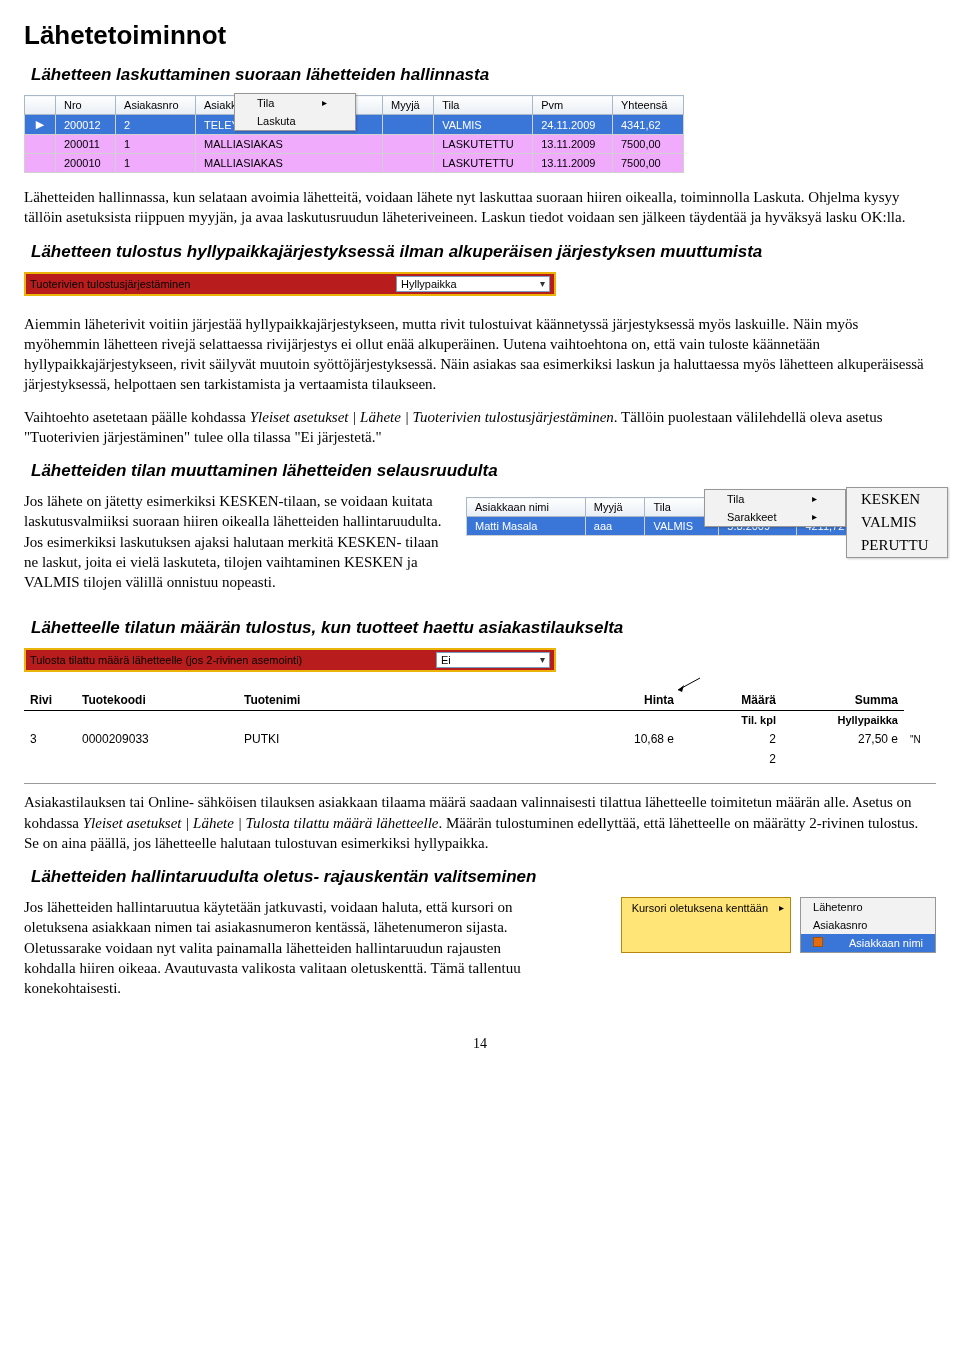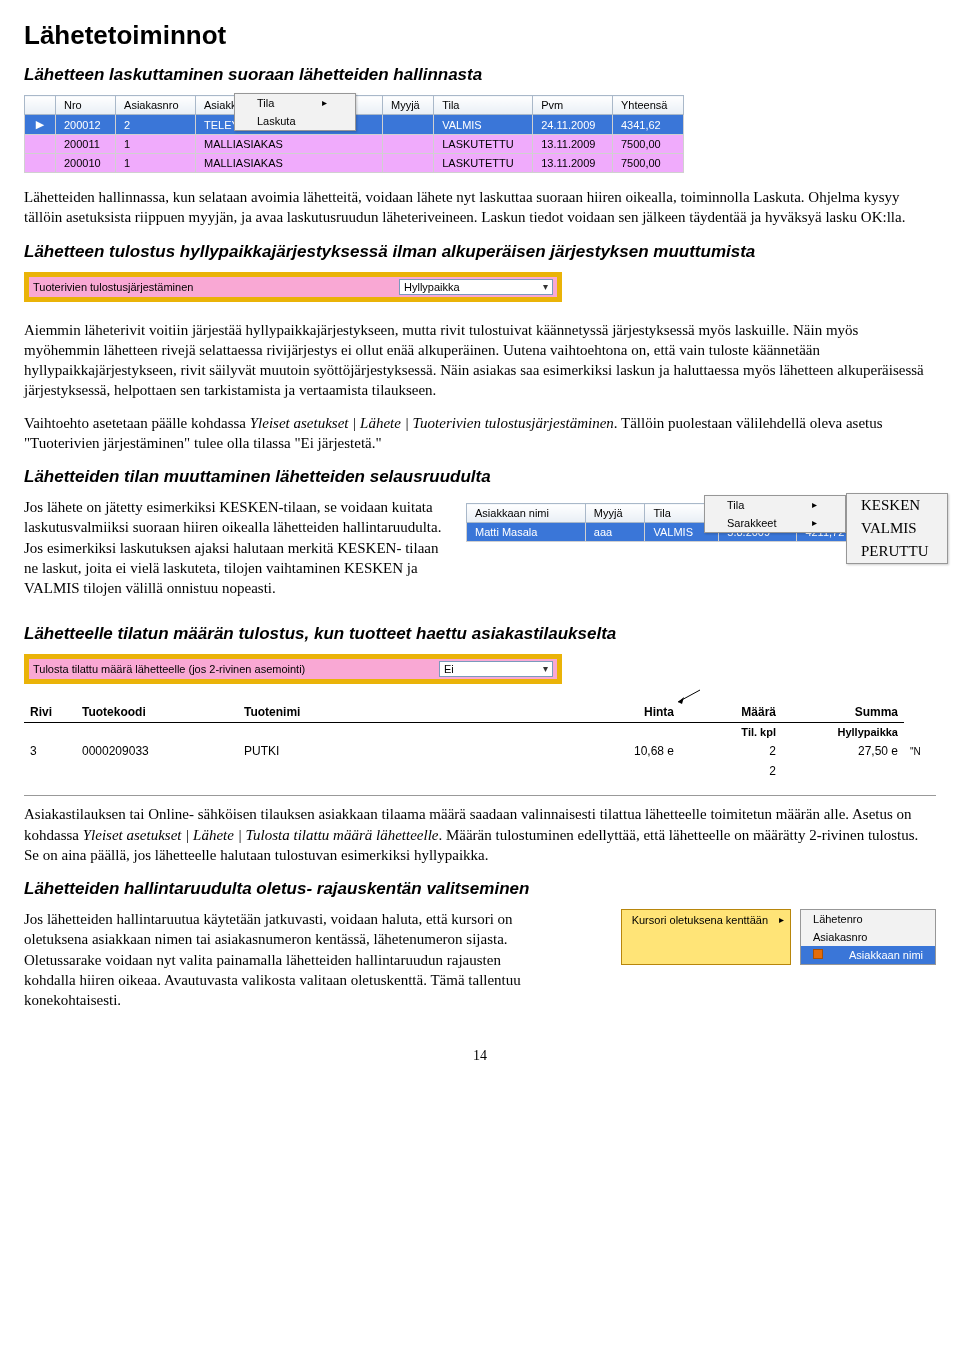--- a/index.html
+++ b/index.html
@@ -15,21 +15,21 @@
     font-family: Arial, sans-serif;
     font-size: 26px;
     font-weight: bold;
     margin: 0 0 12px 0;
   }
   h2 {
     font-family: Arial, sans-serif;
     font-size: 17px;
     font-weight: bold;
     font-style: italic;
-    margin: 14px 0 10px 0;
+    margin: 14px 0 10px 7px;
   }
   p { margin: 8px 0 12px 0; line-height: 1.35; }
   .italic { font-style: italic; }
 
   
   .win-table {
     border: 1px solid #888;
     background: #f0abfc;
     border-collapse: collapse;
     font-family: Tahoma, Arial, sans-serif;
@@ -60,28 +60,28 @@
   }
   .ctx-item {
     padding: 3px 28px 3px 22px;
     display:flex; justify-content:space-between; gap:20px;
   }
   .ctx-arrow { font-size:10px; }
   .ctx-wrap1 { position:relative; }
   .ctx1 { left:210px; top:-2px; width:120px; }
 
   .form-row {
-    border:5px solid #eab308;
+    border:2px solid #eab308;
     display:flex; align-items:center;
     font-family: Tahoma, Arial, sans-serif;
     font-size:11px;
     padding:2px 4px;
     width: 520px;
     margin: 4px 0 18px 0;
-    background:#f9a8d4;
+    background:#b91c1c;
     gap:6px;
   }
   .form-row .label { flex:1; }
   .form-row select, .form-row .fake-select {
     border:1px solid #7a9bbd;
     background:#fff;
     font-family:inherit; font-size:11px;
     padding:1px 18px 1px 4px;
     position:relative;
     min-width:130px;

